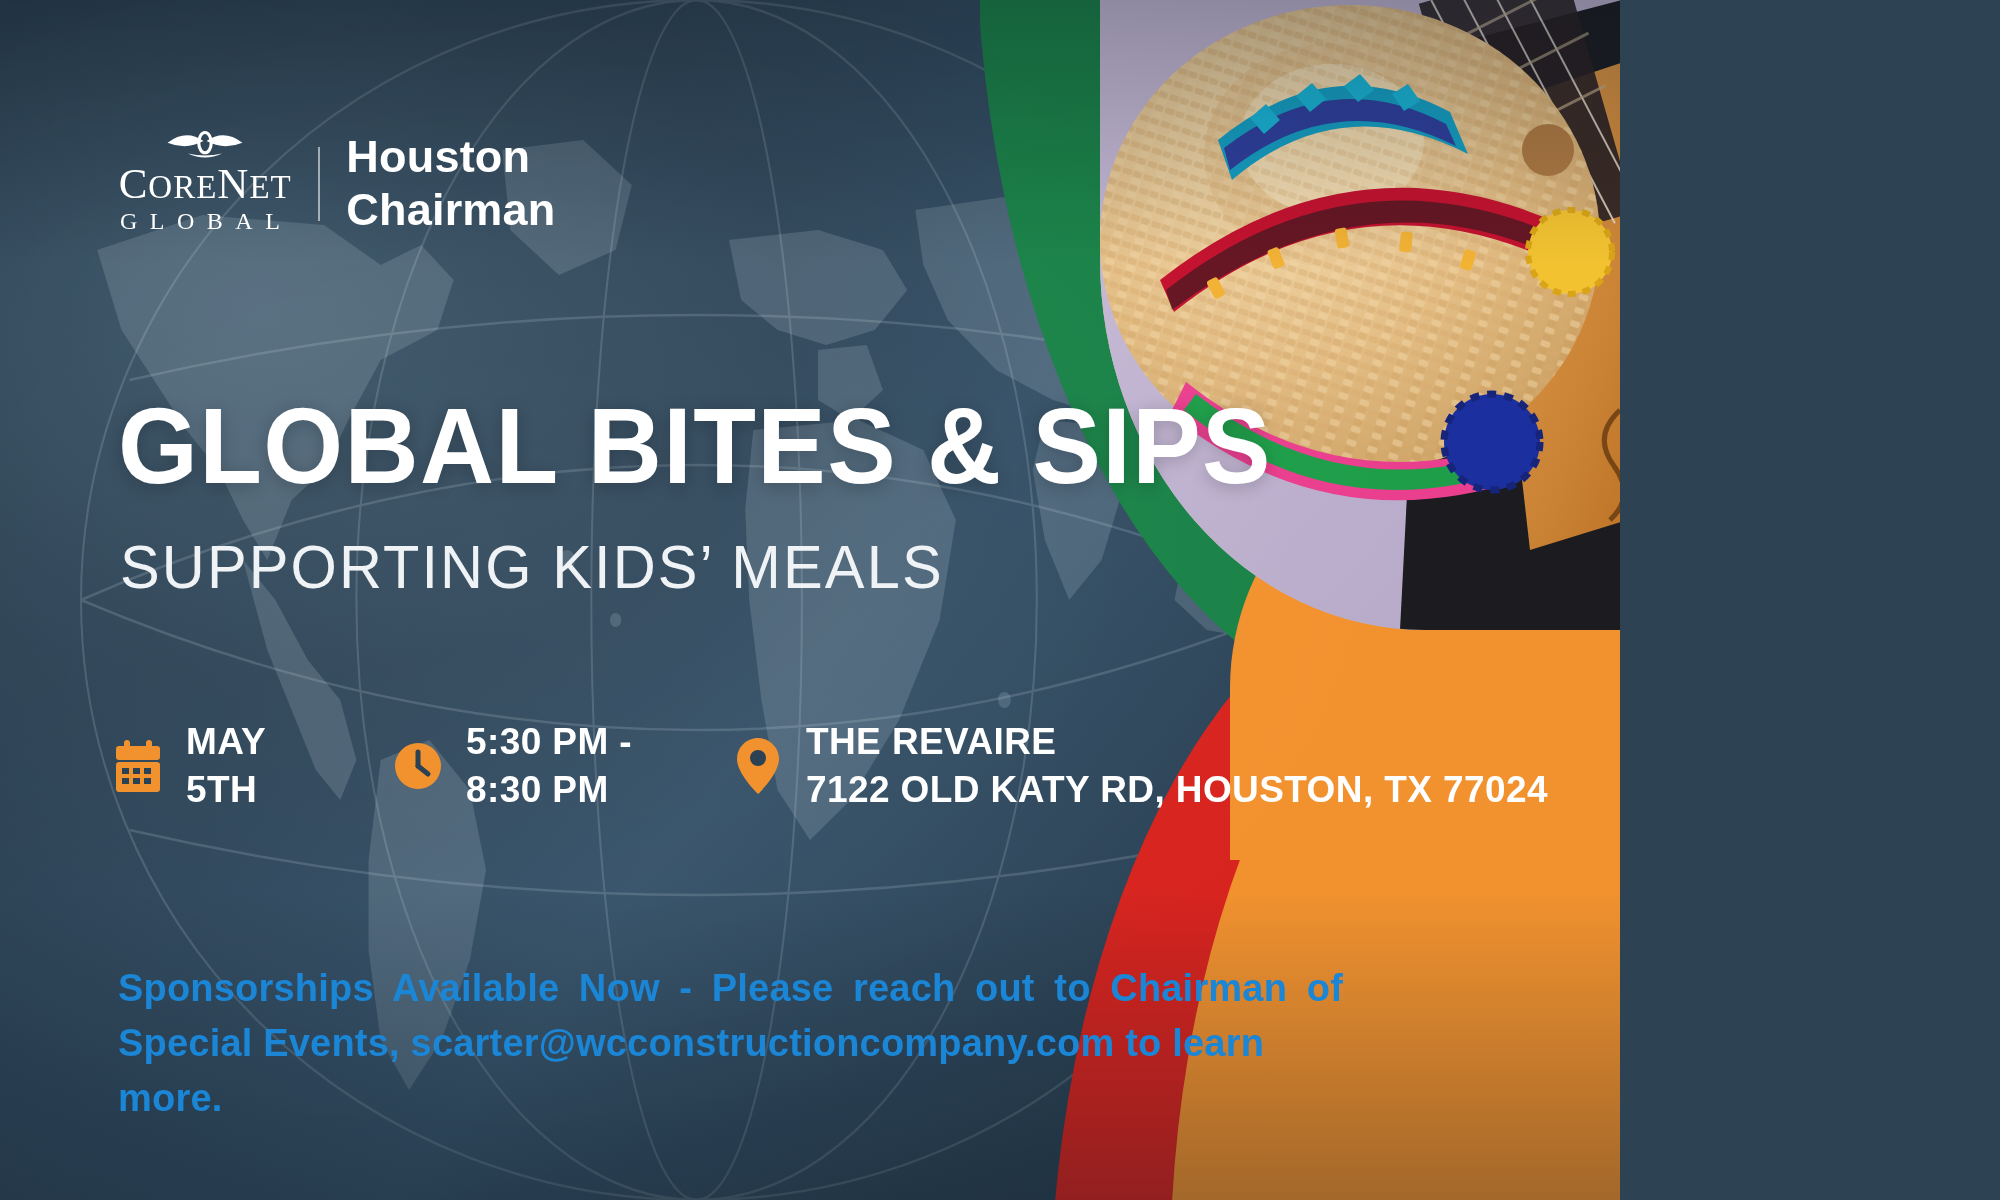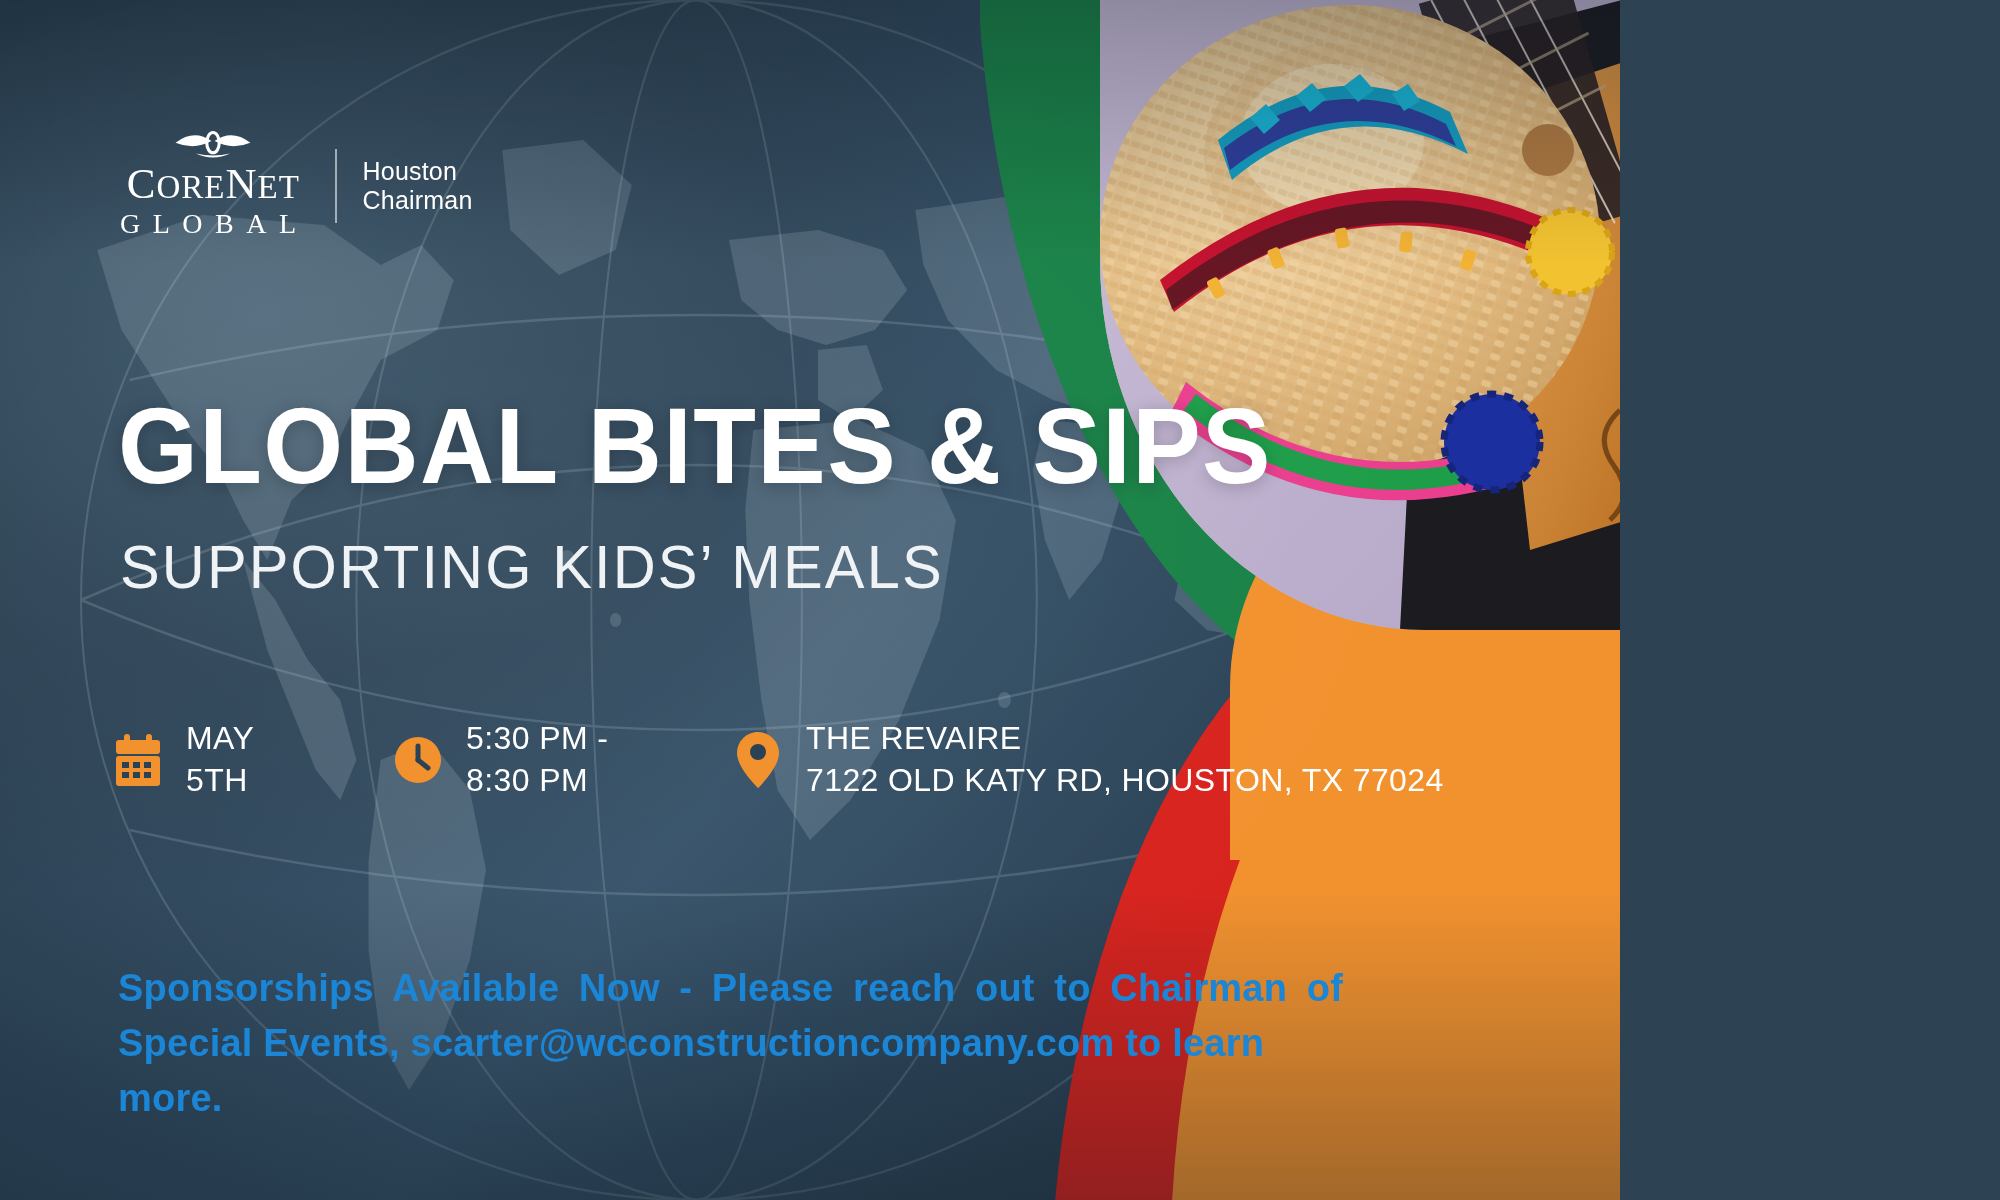--- a/index.html
+++ b/index.html
@@ -131,36 +131,36 @@
     font-family: "Liberation Serif", serif;
     font-size: 43px;
     letter-spacing: 1px;
     line-height: 1;
     white-space: nowrap;
   }
   .logo-corenet .sm { font-size: 33px; }
   .logo-global {
     color: #ffffff;
     font-family: "Liberation Serif", serif;
-    font-size: 28px;
+    font-size: 24px;
     letter-spacing: 12.5px;
     line-height: 1.35;
     padding-left: 2px;
     white-space: nowrap;
   }
   .logo-div {
     width: 2px;
     height: 74px;
     background: rgba(255,255,255,0.55);
   }
   .logo-chapter {
     color: #ffffff;
-    font-size: 25px;
+    font-size: 45px;
     line-height: 1.17;
-    font-weight: 400;
+    font-weight: 700;
     letter-spacing: 0.2px;
     white-space: nowrap;
   }
 
   
   .headline {
     position: absolute;
     top: 392px;
     left: 118px;
     color: #ffffff;
@@ -210,22 +210,22 @@
     height: 58px;
     flex: 0 0 52px;
     display: flex;
     align-items: center;
     justify-content: center;
   }
   .d-icon svg { display: block; }
 
   .d-text {
     color: #ffffff;
-    font-size: 32px;
-    font-weight: 400;
+    font-size: 37px;
+    font-weight: 700;
     line-height: 1.3;
     letter-spacing: 0.4px;
     white-space: nowrap;
   }
   .d-text .l2 { display: block; }
 
   
   .sponsor {
     position: absolute;
     top: 940px;

